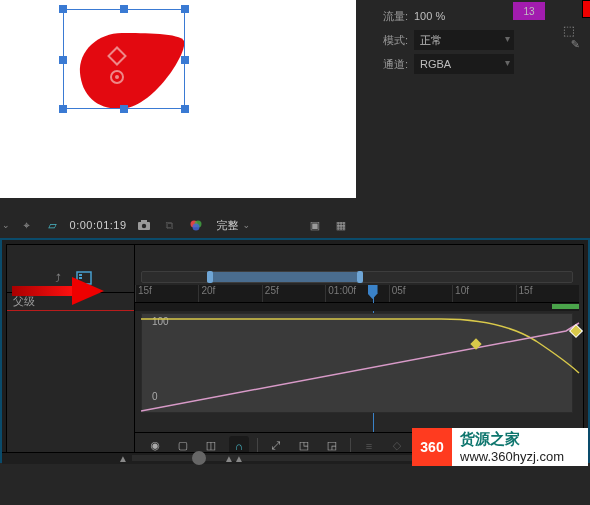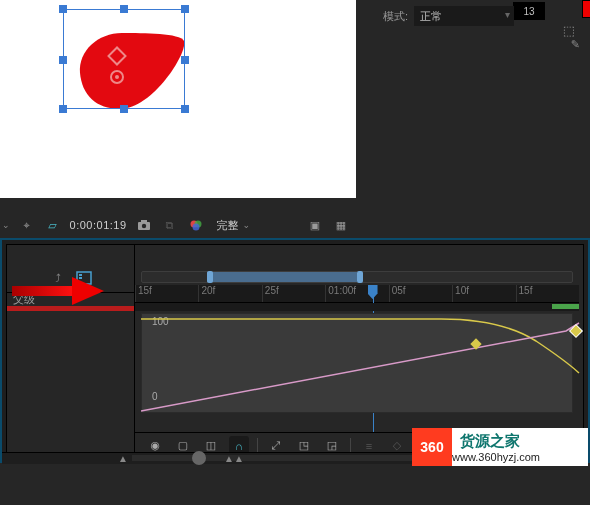--- a/index.html
+++ b/index.html
@@ -61,21 +61,21 @@
     flex: 1; background: #1a1a1a; height: 20px;
     display: flex; align-items: center; padding: 0 6px;
     position: relative; max-width: 100px;
     color: #bfbfbf;
   }
   .prop-dropdown::after {
     content: "▾"; position: absolute; right: 4px; top: 3px; font-size: 10px; color: #666;
   }
   .font-size-box {
     position: absolute; right: 45px; top: 2px;
-    width: 32px; height: 18px; background: #000000;
+    width: 32px; height: 18px; background: #a21caf;
     display: flex; align-items: center; justify-content: center;
     color: #bfbfbf; font-size: 10px;
   }
   .color-swatches {
     position: absolute; right: 8px; top: 0;
   }
   .swatch-fg {
     width: 22px; height: 18px; background: #e00; border: 1px solid #000;
     position: absolute; left: 0; top: 0;
   }
@@ -136,21 +136,21 @@
     position: relative;
     display: flex; align-items: center; padding: 0 4px;
   }
   .shy-icon { color: #888; margin-left: 38px; margin-top: 18px;}
   .editor-icon { color: #48a0d0; margin-left: 8px; margin-top: 18px;}
   .arrow-overlay {
     position: absolute; left: 5px; top: 32px; z-index: 5;
     pointer-events: none;
   }
   .parent-row {
-    height: 18px; background: #262626; border-bottom: 5px solid #b91c1c;
+    height: 18px; background: #262626; border-bottom: 1px solid #b91c1c;
     padding-left: 6px; display: flex; align-items: center;
     font-size: 11px;
   }
 
   
   .tl-right {
     position: absolute; left: 128px; top: 0; right: 4px; height: 100%;
     background: #262626;
   }
 
@@ -250,21 +250,21 @@
     background: #fff;
     display: flex; align-items: center;
     z-index: 20;
   }
   .wm-badge {
     width: 40px; height: 38px; background: #ff3b1f;
     color: #fff; font-weight: bold; font-size: 14px;
     display: flex; align-items: center; justify-content: center;
   }
   .wm-name { color:#0f766e; font-size: 15px; font-weight: bold; margin-left: 8px; }
-  .wm-url { color:#222; font-size: 11px; margin-left: 0; }
+  .wm-url { color:#222; font-size: 13px; margin-left: 8px; }
 
   .divider { width: 1px; height: 16px; background: #444; }
 </style>
 </head>
 <body>
 
 <div class="preview-area">
   <svg class="shape-canvas" viewBox="0 0 120 100">
     <path d="M 10 58 C 8 36, 28 18, 52 18 C 74 18, 110 18, 114 26 C 118 38, 82 94, 50 94 C 26 94, 12 80, 10 58 Z" fill="#e30910"></path>
     <rect x="41" y="35" width="12" height="12" fill="none" stroke="#e88" stroke-width="2" transform="rotate(45 47 41)"></rect>
@@ -284,25 +284,35 @@
 </div>
 
 <div class="props">
   <div class="font-size-box">13</div>
   <div class="color-swatches">
 
     <div class="swatch-fg"></div>
   </div>
   <div class="transparent-btn">⬚</div>
   <div class="prop-row">
+    <span class="prop-label">流量:</span>
+    <span class="prop-val">100 %</span>
+  </div>
+  <div class="prop-row">
     <span class="prop-label">模式:</span>
     <div class="prop-dropdown">
         <span>正常</span>
       </div>
     <span class="pencil-icon">✎</span>
+  </div>
+  <div class="prop-row">
+    <span class="prop-label">通道:</span>
+    <div class="prop-dropdown">
+        <span>RGBA</span>
+      </div>
   </div>
 </div>
 
 <div class="bottom-zone"></div>
 
 <div class="preview-toolbar">
   <span class="dd-caret">⌄</span>
   <span class="icon-btn">⌖</span>
   <span class="icon-btn cyan">▱</span>
   <span class="timecode">0:00:01:19</span>

